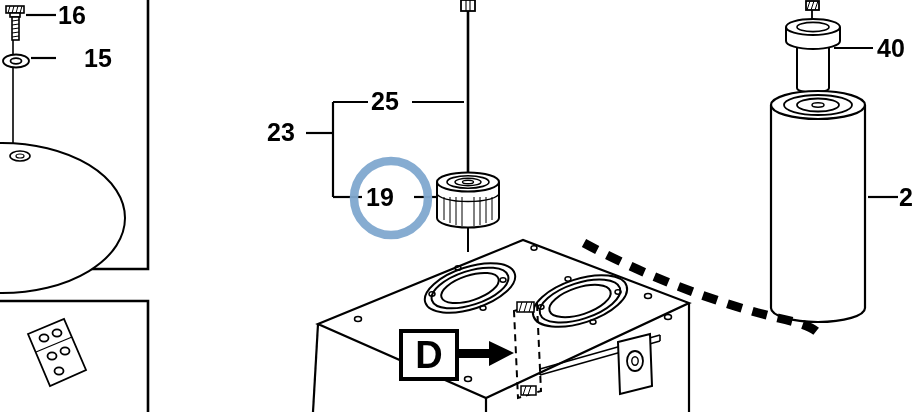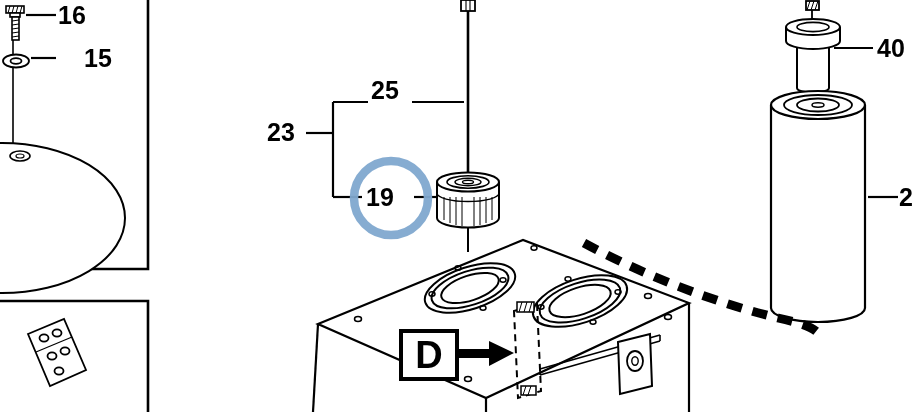--- a/index.html
+++ b/index.html
@@ -213,21 +213,21 @@
       <line x1="868" y1="197" x2="898" y2="197"></line>
     </g>
 
     <path d="M584,243 C645,276 716,303 778,318 C800,323 813,327 819,334" stroke="#000" stroke-width="9" stroke-dasharray="15 11" fill="none"></path>
 
     <circle cx="391" cy="198" r="37" fill="none" stroke="#7fa8cf" stroke-width="8.5" opacity="0.95"></circle>
   </svg>
 
   <div class="callout" style="left:58px; top:3px;">16</div>
   <div class="callout" style="left:58px; top:46px;margin-left:26px;">15</div>
-  <div class="callout" style="left:371px; top:78px;">25</div>
+  <div class="callout" style="left:371px; top:89px;">25</div>
   <div class="callout" style="left:267px; top:120px;">23</div>
   <div class="callout" style="left:366px; top:185px;">19</div>
   <div class="callout" style="left:877px; top:36px;">40</div>
   <div class="callout" style="left:899px; top:185px;">2</div>
 
   <div class="detail-box">D</div>
 
 </div>
 
 </body></html>

